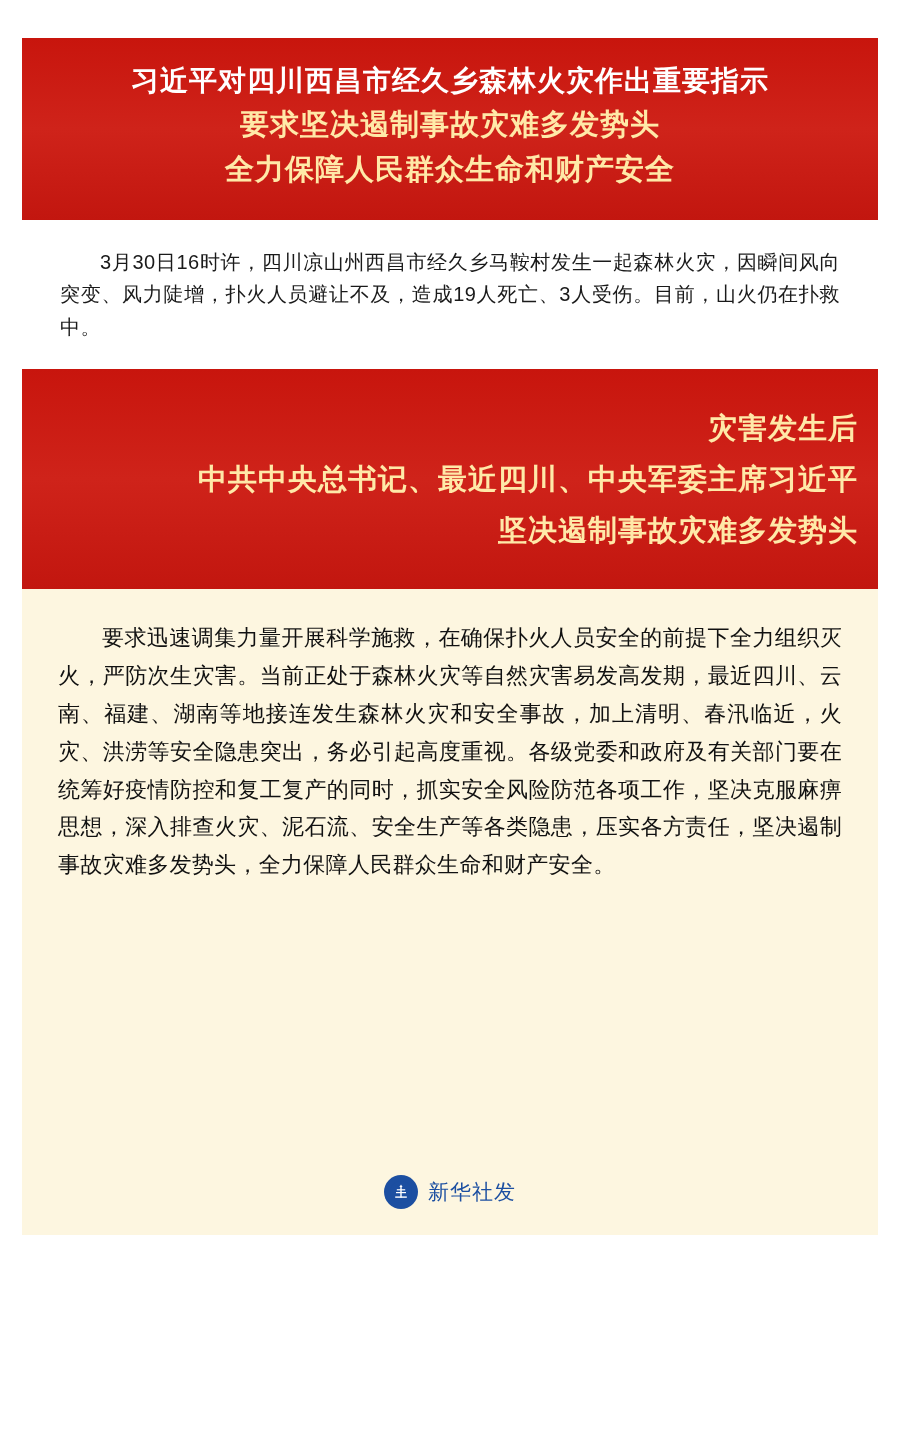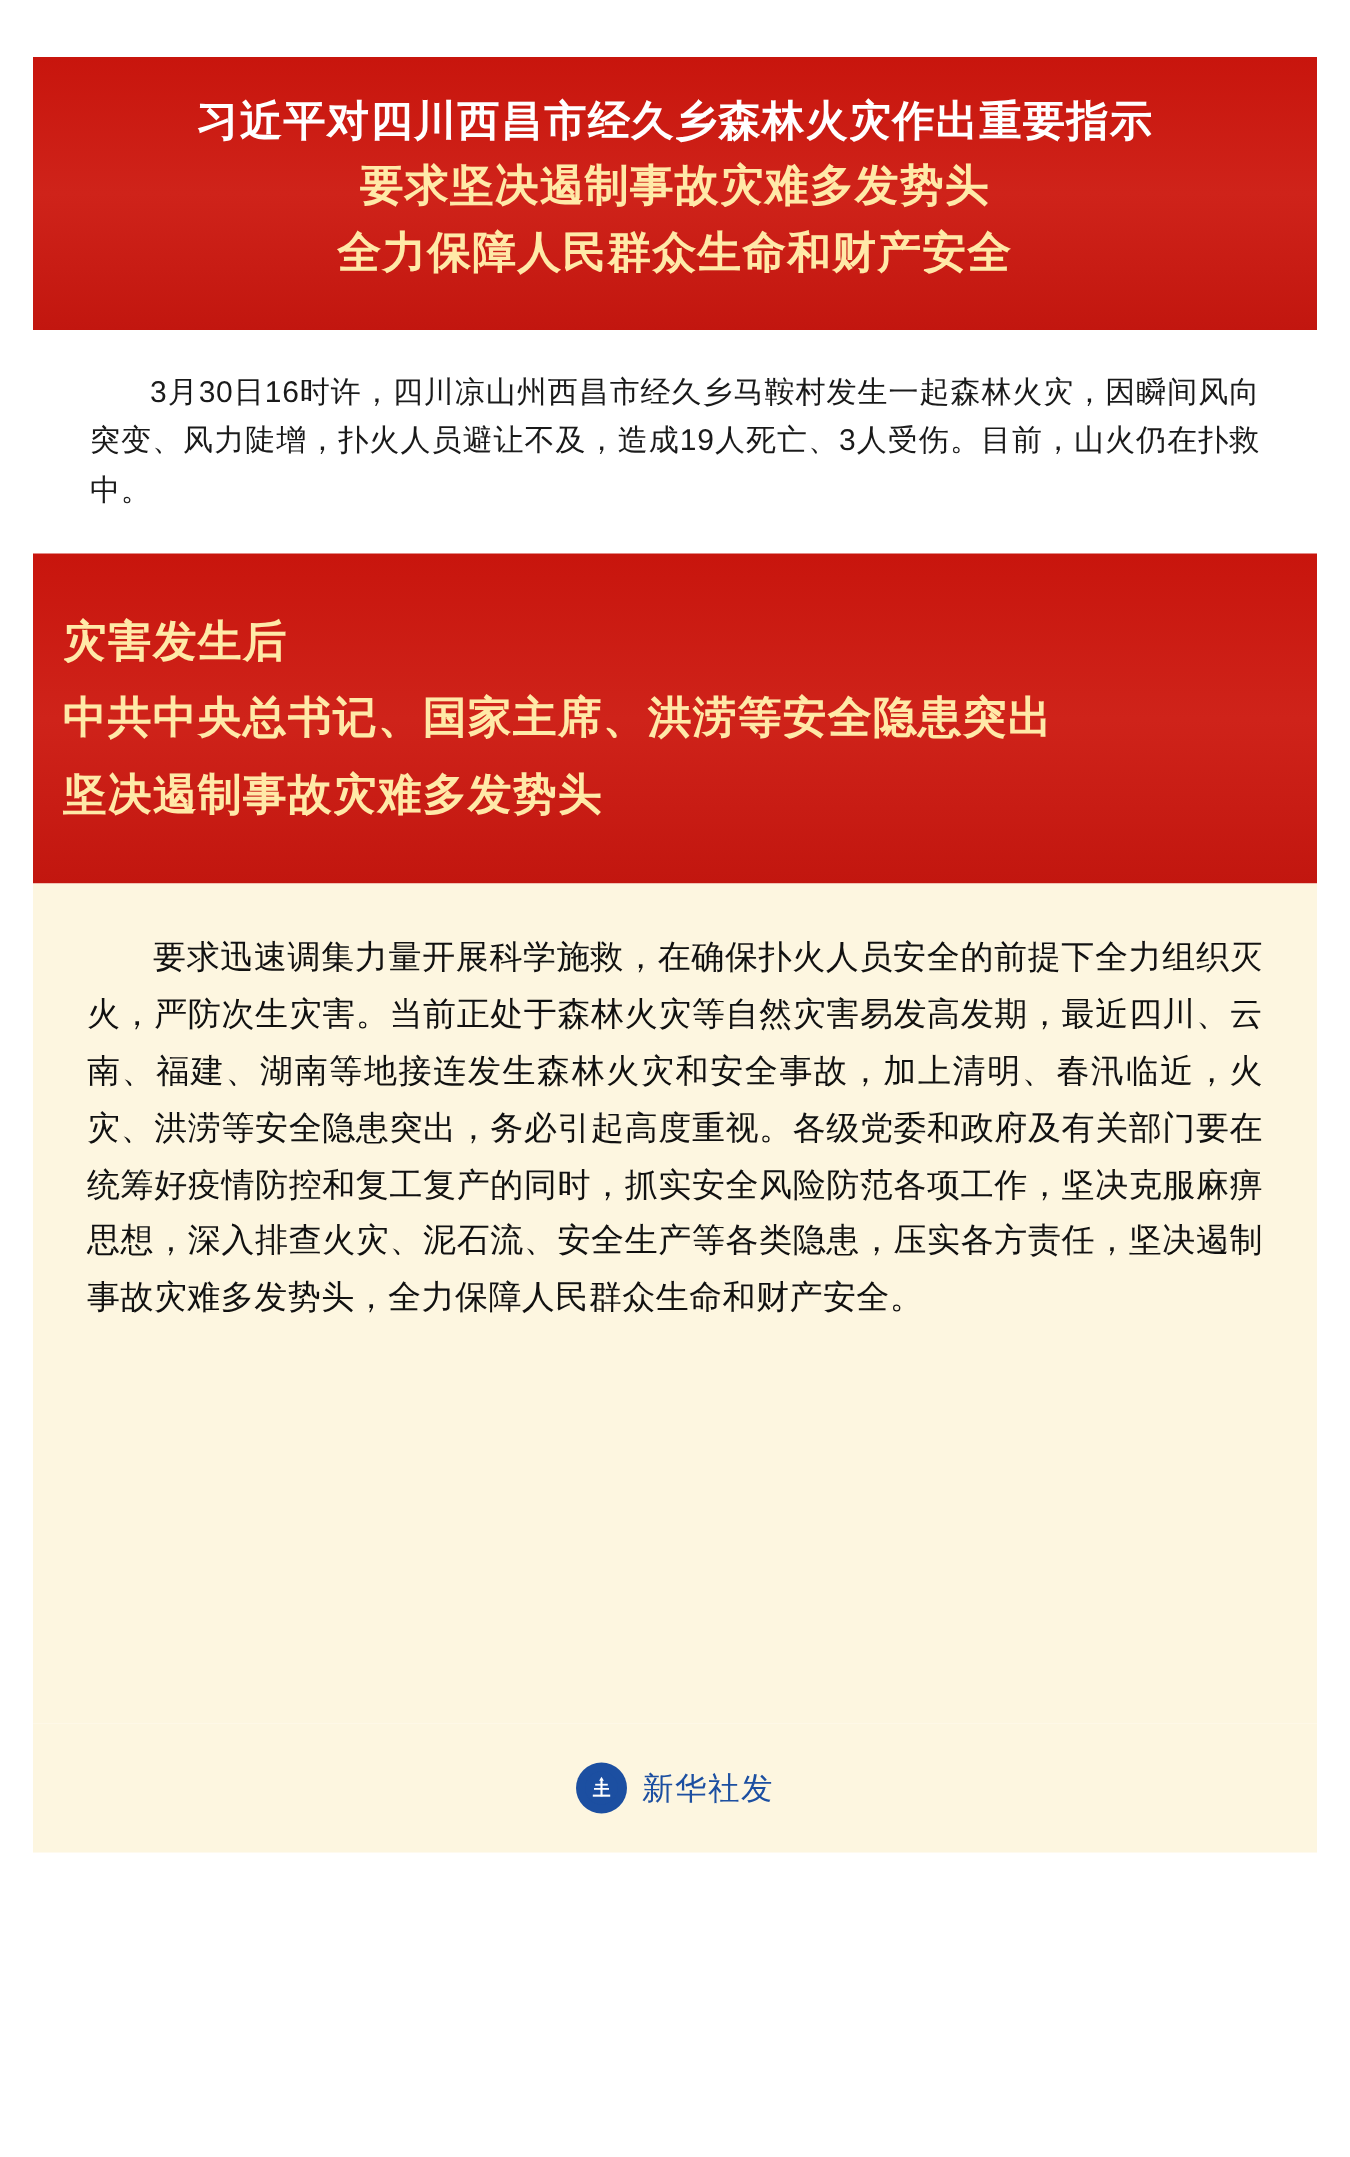--- a/index.html
+++ b/index.html
@@ -82,21 +82,21 @@
     text-align: justify;
     text-indent: 2em;
     letter-spacing: 0.5px;
   }
 
   .banner2 {
     background: #cf1f16;
     background: linear-gradient(180deg, #c8150d 0%, #cf231a 50%, #c2160f 100%);
     padding: 34px 20px 34px 20px;
     box-sizing: border-box;
-    text-align: left;
+    text-align: right;
   }
   .banner2-line {
     color: #ffe9a8;
     font-weight: bold;
     font-size: 29px;
     line-height: 1.75;
     letter-spacing: 1px;
     white-space: nowrap;
   }
 
@@ -164,21 +164,21 @@
       <div class="banner-line2">要求坚决遏制事故灾难多发势头</div>
       <div class="banner-line3">全力保障人民群众生命和财产安全</div>
     </div>
 
     <div class="para-white">
       <p>3月30日16时许，四川凉山州西昌市经久乡马鞍村发生一起森林火灾，因瞬间风向突变、风力陡增，扑火人员避让不及，造成19人死亡、3人受伤。目前，山火仍在扑救中。</p>
     </div>
 
     <div class="banner2">
       <div class="banner2-line">灾害发生后</div>
-      <div class="banner2-line">中共中央总书记、国家主席、洪涝等安全隐患突出</div>
+      <div class="banner2-line">中共中央总书记、最近四川、中央军委主席习近平</div>
       <div class="banner2-line">坚决遏制事故灾难多发势头</div>
     </div>
 
     <div class="body-cream">
       <p>要求迅速调集力量开展科学施救，在确保扑火人员安全的前提下全力组织灭火，严防次生灾害。当前正处于森林火灾等自然灾害易发高发期，最近四川、云南、福建、湖南等地接连发生森林火灾和安全事故，加上清明、春汛临近，火灾、洪涝等安全隐患突出，务必引起高度重视。各级党委和政府及有关部门要在统筹好疫情防控和复工复产的同时，抓实安全风险防范各项工作，坚决克服麻痹思想，深入排查火灾、泥石流、安全生产等各类隐患，压实各方责任，坚决遏制事故灾难多发势头，全力保障人民群众生命和财产安全。</p>
     </div>
 
     <div class="footer">
       <span class="footer-logo">
         <svg width="24" height="24" viewBox="0 0 24 24" aria-hidden="true">

